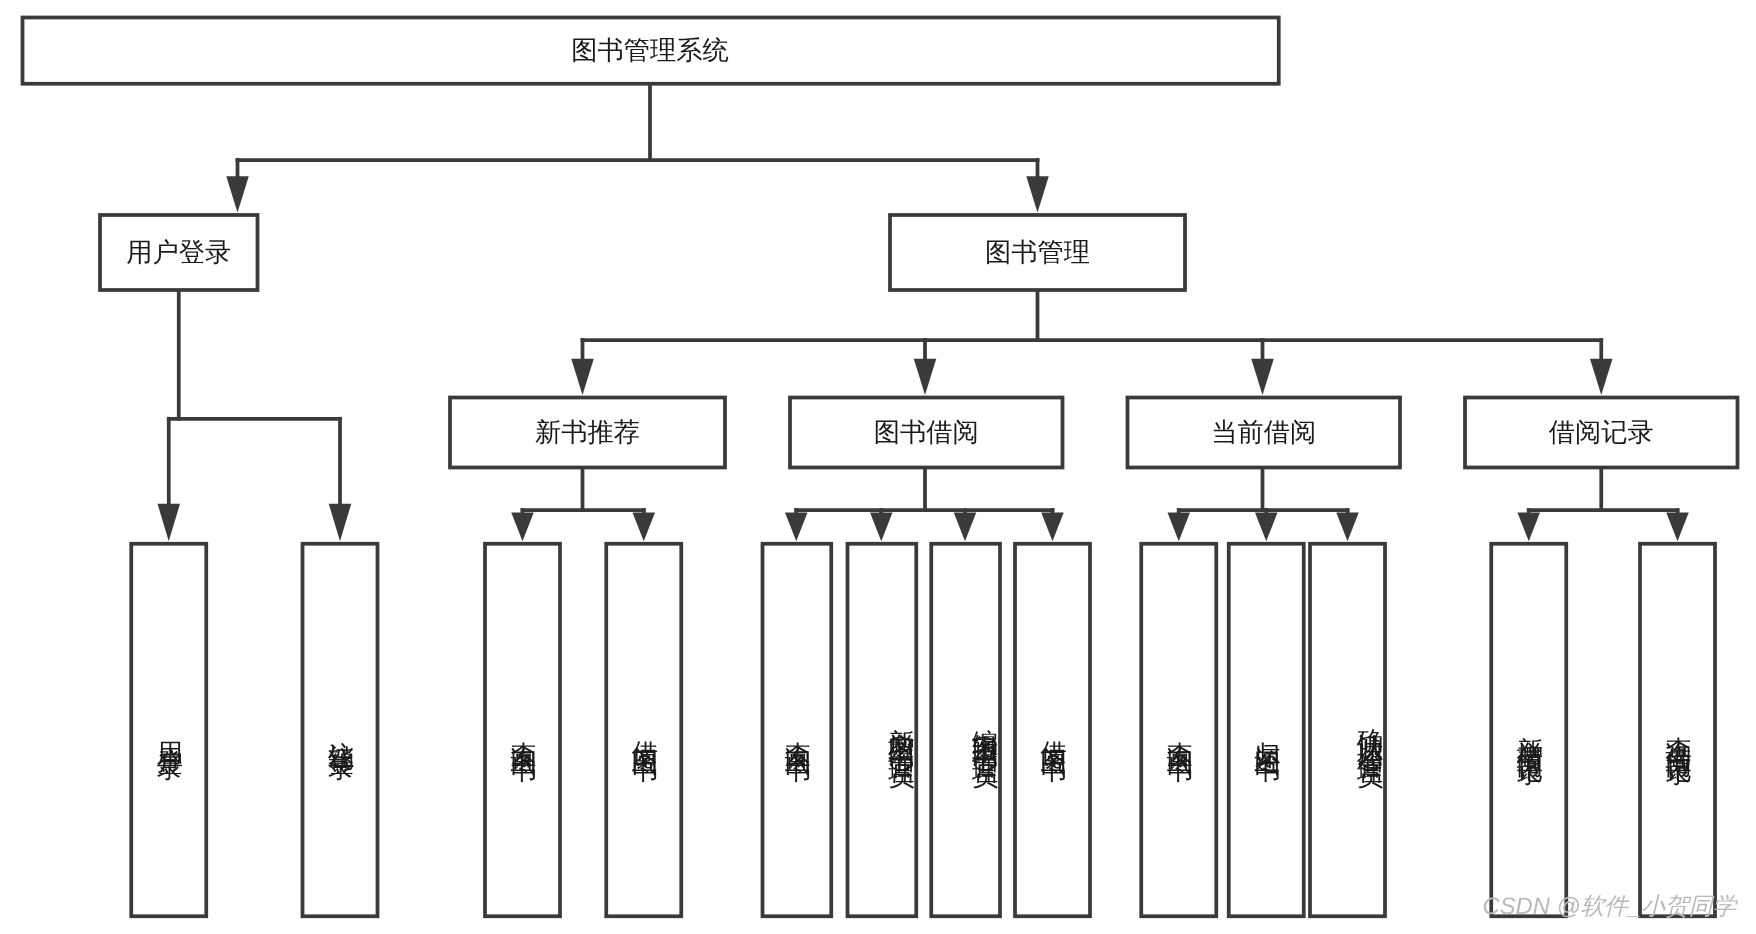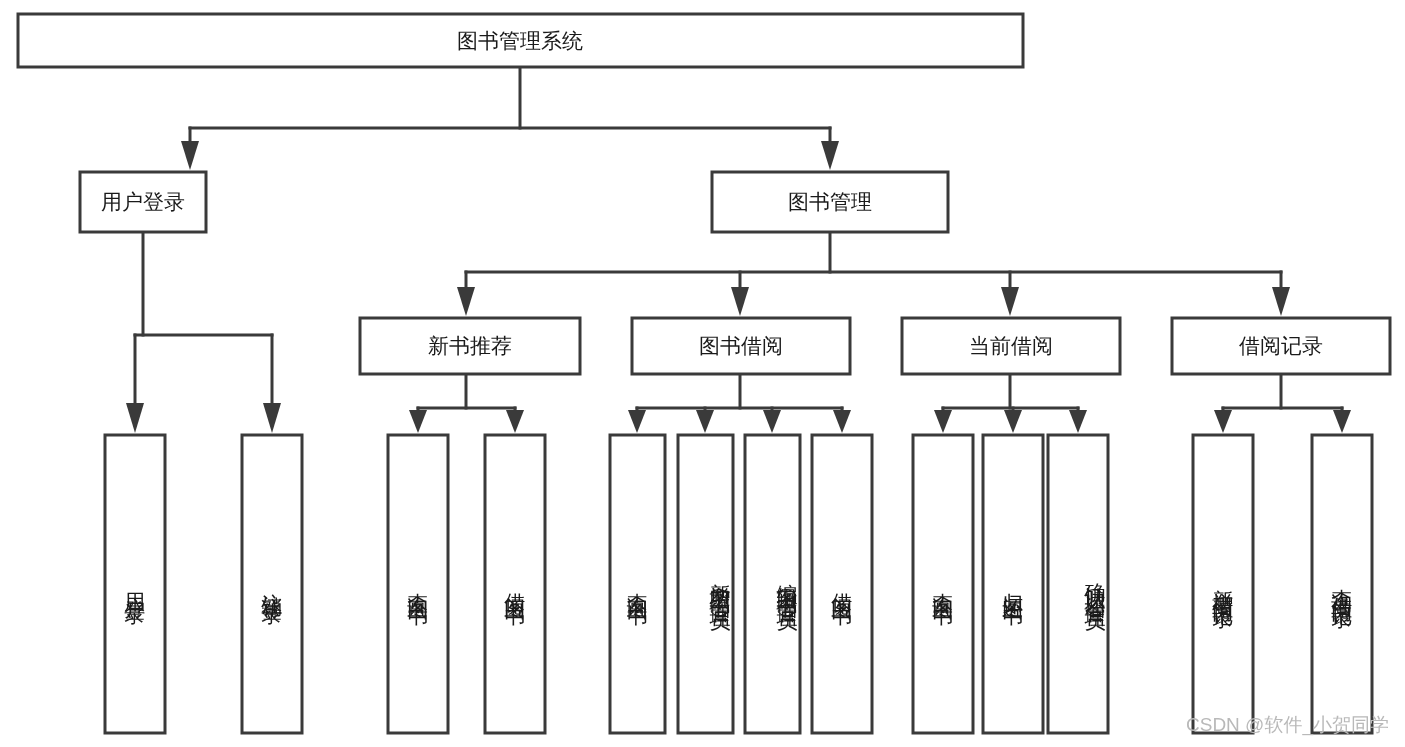--- a/index.html
+++ b/index.html
@@ -64,20 +64,21 @@
     white-space: nowrap;
   }
   .watermark {
     position: absolute;
     left: 1186px;
     top: 712px;
     font-family: "Liberation Sans", "DejaVu Sans", sans-serif;
     font-size: 19px;
     color: #b9b9b9;
     white-space: nowrap;
+    font-style: italic;
   }
 </style>
 </head>
 <body>
 
 <div id="diagram-root">
 
   <svg class="flow" viewBox="0 0 1405 747" xmlns="http://www.w3.org/2000/svg">
 
     <g>

